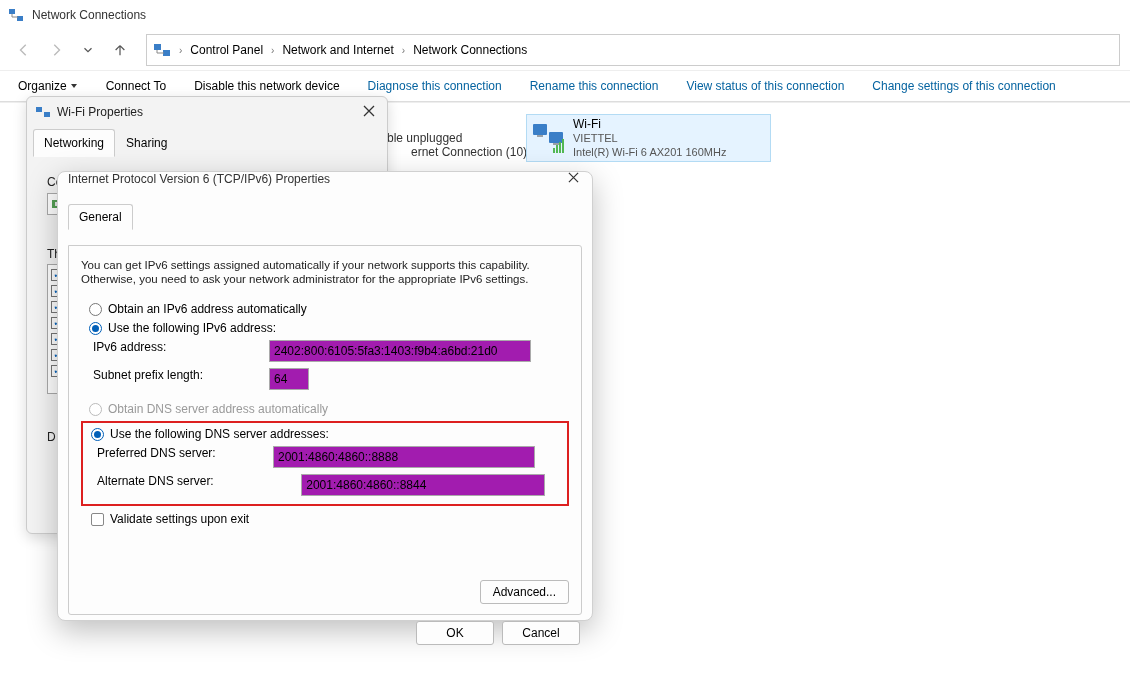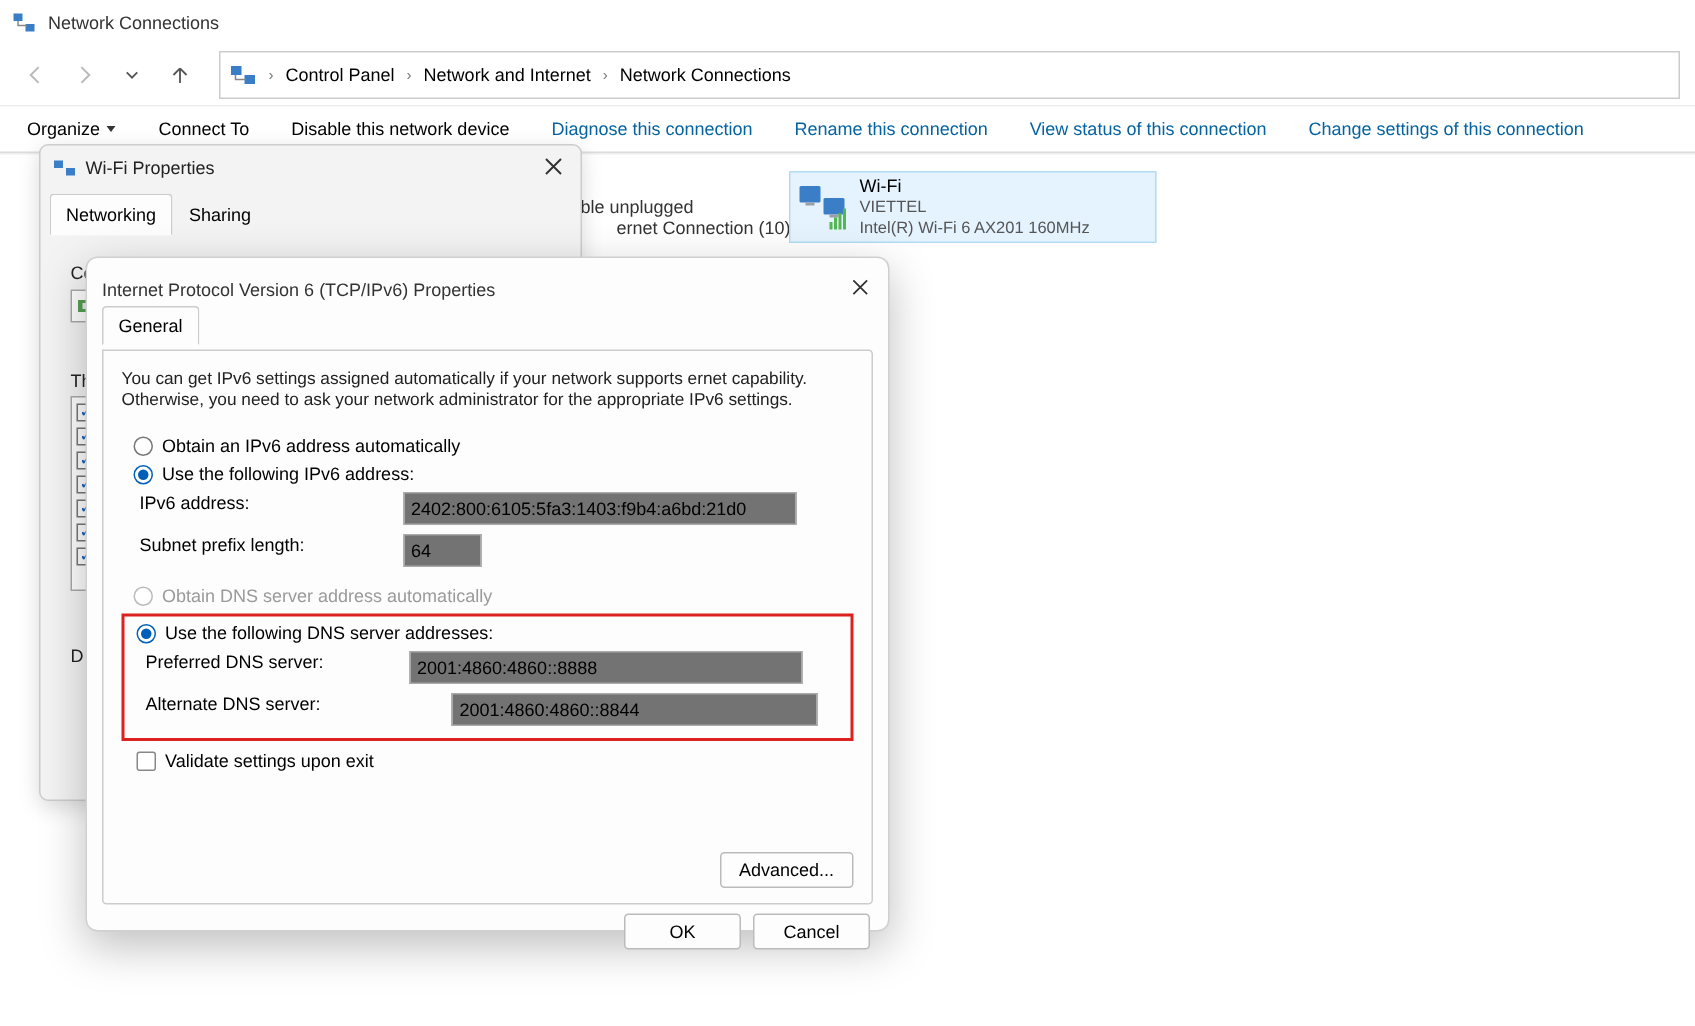--- a/index.html
+++ b/index.html
@@ -48,38 +48,38 @@
 .wifi-tab { font-size: 12px; padding: 6px 10px; border: 1px solid transparent; }
 .wifi-tab.active { background: #fdfdfd; border: 1px solid #ccc; border-bottom: 1px solid #fdfdfd; border-radius: 3px 3px 0 0; }
 .wifi-body { margin: 0 6px 6px 12px; padding: 8px; font-size: 12px; color: #222; }
 .partial-row { position: absolute; font-size: 12px; color: #333; }
 
 .ipv6-dialog {
   position: absolute; left: 57px; top: 171px; width: 536px; height: 450px;
   background: #fdfdfd; border: 1px solid #d0d0d0; border-radius: 8px;
   box-shadow: 0 10px 30px rgba(0,0,0,0.25);
 }
-.ipv6-title { display: flex; align-items: flex-end; height: 28px; padding: 0 10px; font-size: 12px; color: #333; }
+.ipv6-title { display: flex; align-items: flex-start; height: 28px; padding: 0 10px; font-size: 12px; color: #333; }
 .ipv6-title .close { margin-left: auto; width: 14px; color: #333; }
-.ipv6-tabs { display: flex; padding: 4px 10px 4px 10px; }
+.ipv6-tabs { display: flex; padding: 4px 10px 16px 10px; }
 .ipv6-tab { font-size: 12px; padding: 5px 10px; border: 1px solid #ccc; background: #fdfdfd; border-radius: 3px 3px 0 0; border-bottom: 1px solid #fdfdfd; }
 .ipv6-body { border: 1px solid #ccc; margin: -1px 10px 6px 10px; border-radius: 0 3px 3px 3px; padding: 12px 12px 10px 12px; height: 370px; position: relative; }
 .desc { font-size: 11.5px; color: #222; line-height: 14px; margin-bottom: 16px; }
 .radio-row { display: flex; align-items: center; gap: 6px; font-size: 12px; margin-bottom: 5px; margin-left: 8px; }
 .radio { width: 13px; height: 13px; border-radius: 50%; border: 1px solid #777; background: #fff; position: relative; flex-shrink:0; }
 .radio.disabled { border-color: #bbb; }
 .radio.selected { border-color: #005fb8; }
 .radio.selected::after { content: ""; position: absolute; left: 2px; top: 2px; width: 7px; height: 7px; border-radius: 50%; background: #005fb8; }
 .radio-row.disabled { color: #9a9a9a; }
 .fieldgroup { margin: 0 4px 12px 12px; }
 .frow { display: flex; align-items: flex-start; margin-bottom: 6px; }
 .frow .flabel { font-size: 12px; width: 176px; }
-.text-input { height: 22px; border: 1px solid #aaa; background: #737373; font-size: 12px; padding: 0 4px; }
+.text-input { height: 22px; border: 1px solid #aaa; background: #a21caf; font-size: 12px; padding: 0 4px; }
 .text-input.long { width: 262px; }
-.text-input.short { width: 52px; }
+.text-input.short { width: 40px; }
 .dns-box { border: 2px solid #dd2020; padding: 4px 18px 8px 6px; margin: 2px 0 6px 0; }
 .chkrow { display: flex; align-items: center; gap: 6px; margin-top: 4px; margin-left: 10px; }
 .checkbox { width: 13px; height: 13px; border: 1px solid #888; border-radius: 2px; background: #fff; }
 .adv-btn { position: absolute; right: 12px; bottom: 10px; }
 .win-btn { min-width: 78px; height: 24px; background: #fdfdfd; border: 1px solid #bbb; border-radius: 3px; font-size: 12px; padding: 0 12px; display: inline-flex; align-items: center; justify-content: center; }
 .dlg-buttons { display: flex; gap: 8px; justify-content: flex-end; padding: 0 12px 10px 0; }
 
 .nic-svg-mon { fill: #3a7ec7; }
 .nic-svg-base { fill: #9aa0a6; }
 .signal-bar { fill: #53b853; }
@@ -252,21 +252,21 @@
     <span class="close">
       <svg viewBox="0 0 12 12" width="11" height="11">
           <path d="M1 1 L11 11 M11 1 L1 11" stroke="#333" stroke-width="1.3"></path>
         </svg>
     </span>
   </div>
   <div class="ipv6-tabs">
     <div class="ipv6-tab">General</div>
   </div>
   <div class="ipv6-body">
-    <div class="desc">You can get IPv6 settings assigned automatically if your network supports ernet capability. Otherwise, you need to ask your network administrator for the appropriate IPv6 settings.</div>
+    <div class="desc">You can get IPv6 settings assigned automatically if your network supports this capability. Otherwise, you need to ask your network administrator for the appropriate IPv6 settings.</div>
 
     <div class="radio-row">
       <span class="radio"></span>
       <span>Obtain an IPv6 address automatically</span>
     </div>
     <div class="radio-row">
       <span class="radio selected"></span>
       <span>Use the following IPv6 address:</span>
     </div>
     <div class="fieldgroup">

